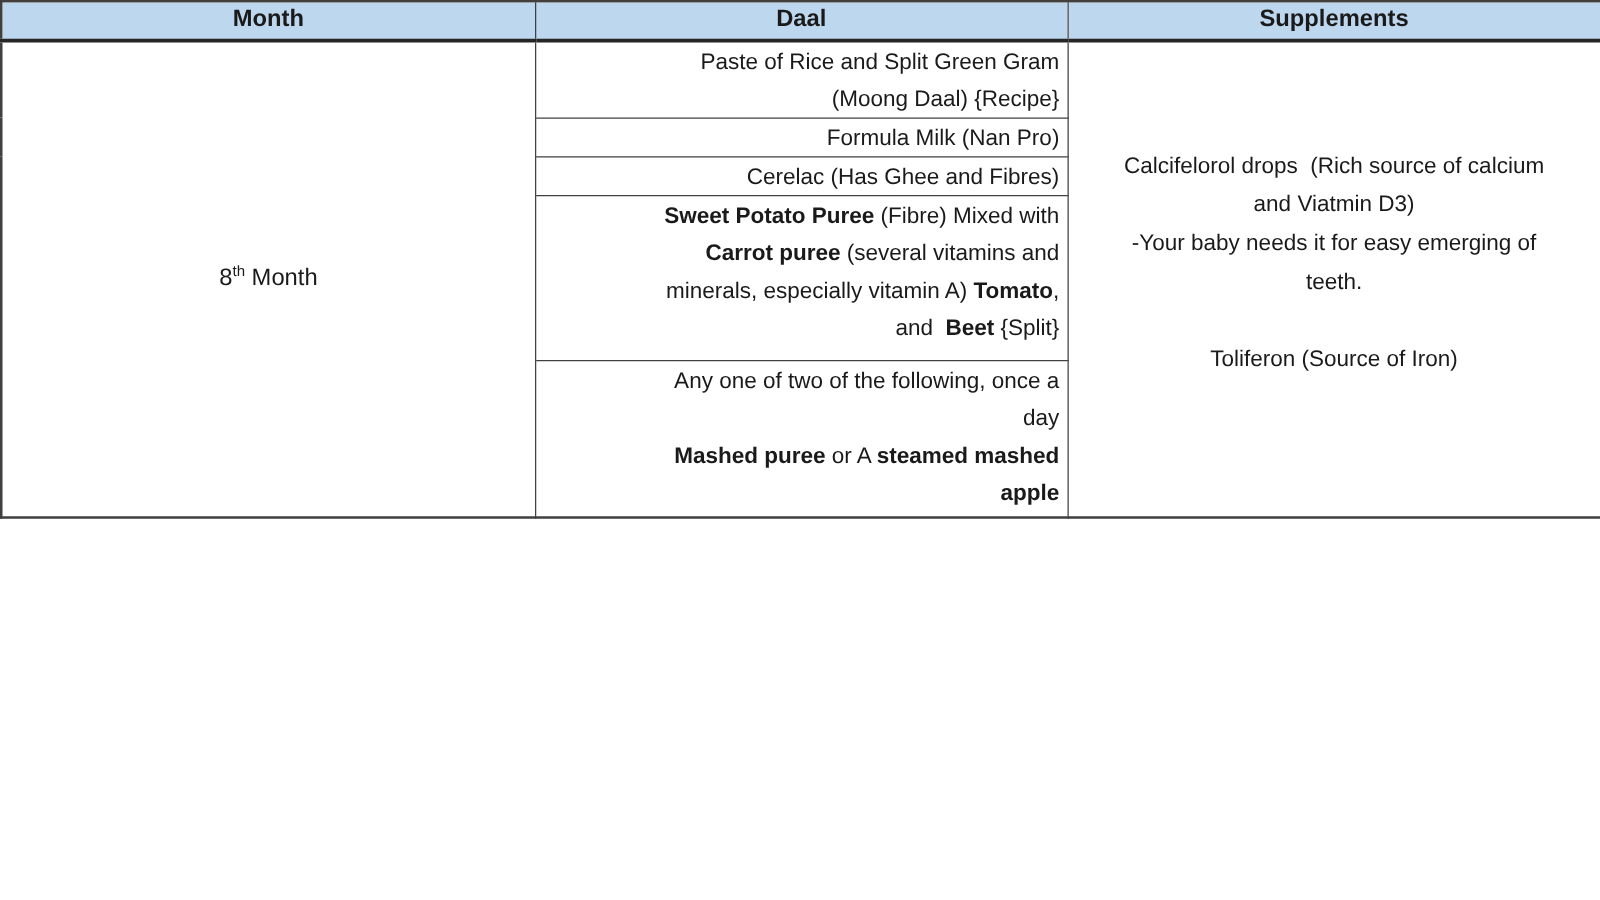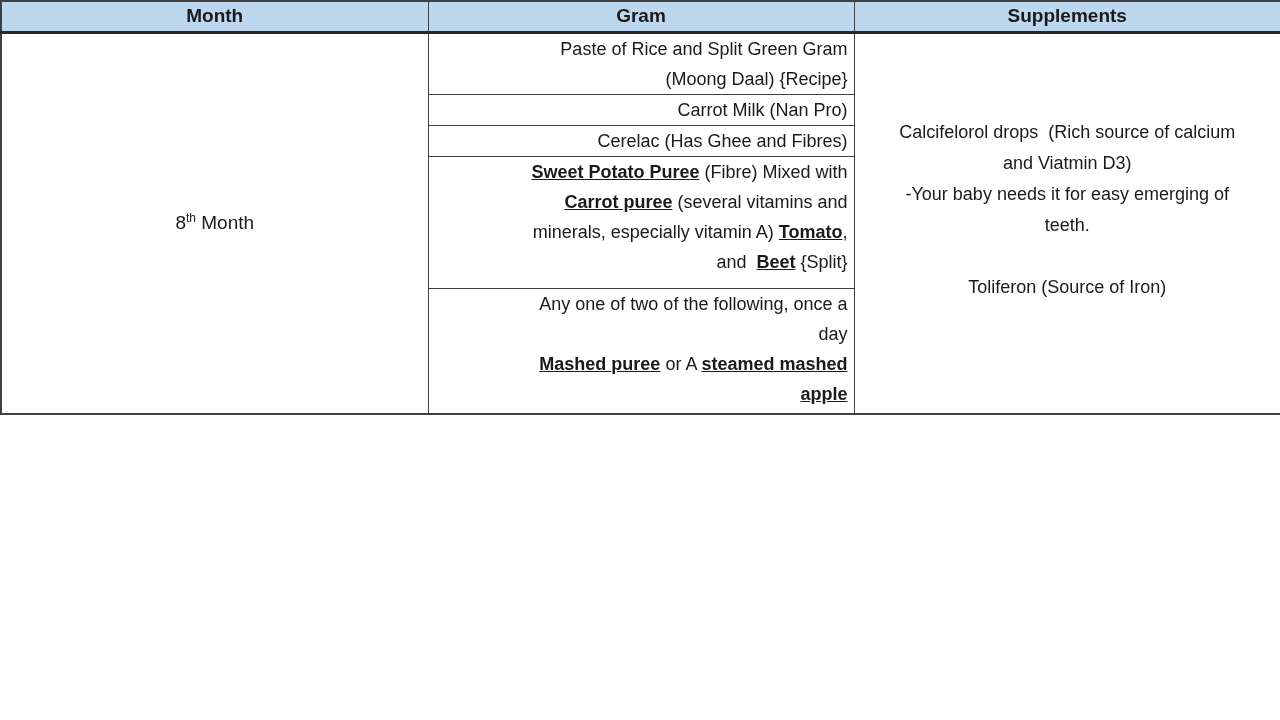--- a/index.html
+++ b/index.html
@@ -40,21 +40,21 @@
   }
   td.month-cell sup { font-size: 12px; line-height: 0; margin-top: 48px; }
   td.food-cell {
     font-size: 18px;
     line-height: 30px;
     padding: 0 6px;
     vertical-align: top;
     white-space: pre-wrap;
     text-align: right;
   }
-  td.food-cell b { font-weight: bold; text-decoration: underline; }
+  td.food-cell b { font-weight: bold; }
   td.supp-cell {
     font-size: 18px;
     line-height: 31px;
     text-align: center;
     vertical-align: middle;
     padding: 0 6px 26px 6px;
     white-space: pre-wrap;
     border-radius: 32px;
   }
 </style>
@@ -64,38 +64,38 @@
 <div class="canvas">
   <table class="diet">
     <colgroup>
       <col style="width:427px">
       <col style="width:426px">
       <col style="width:427px">
     </colgroup>
     <thead>
       <tr style="height:31px">
         <th>Month</th>
-        <th>Gram</th>
+        <th>Daal</th>
         <th>Supplements</th>
       </tr>
     </thead>
     <tbody>
       <tr style="height:61px">
         <td class="month-cell" rowspan="5"><span>8</span><sup>th</sup><span> Month</span></td>
         <td class="food-cell"><span>Paste of Rice and Split Green Gram
 (Moong Daal) {Recipe}</span></td>
         <td class="supp-cell" rowspan="5">Calcifelorol drops  (Rich source of calcium
 and Viatmin D3)
 -Your baby needs it for easy emerging of
 teeth.
 
 Toliferon (Source of Iron)</td>
       </tr>
       <tr style="height:29px">
-        <td class="food-cell"><span>Carrot Milk (Nan Pro)</span></td>
+        <td class="food-cell"><span>Formula Milk (Nan Pro)</span></td>
       </tr>
       <tr style="height:29px">
         <td class="food-cell"><span>Cerelac (Has Ghee and Fibres)</span></td>
       </tr>
       <tr style="height:132px">
         <td class="food-cell"><b>Sweet Potato Puree</b><span> (Fibre) Mixed with
 </span><b>Carrot puree</b><span> (several vitamins and
 minerals, especially vitamin A) </span><b>Tomato</b><span>,
 and  </span><b>Beet</b><span> {Split}</span></td>
       </tr>

